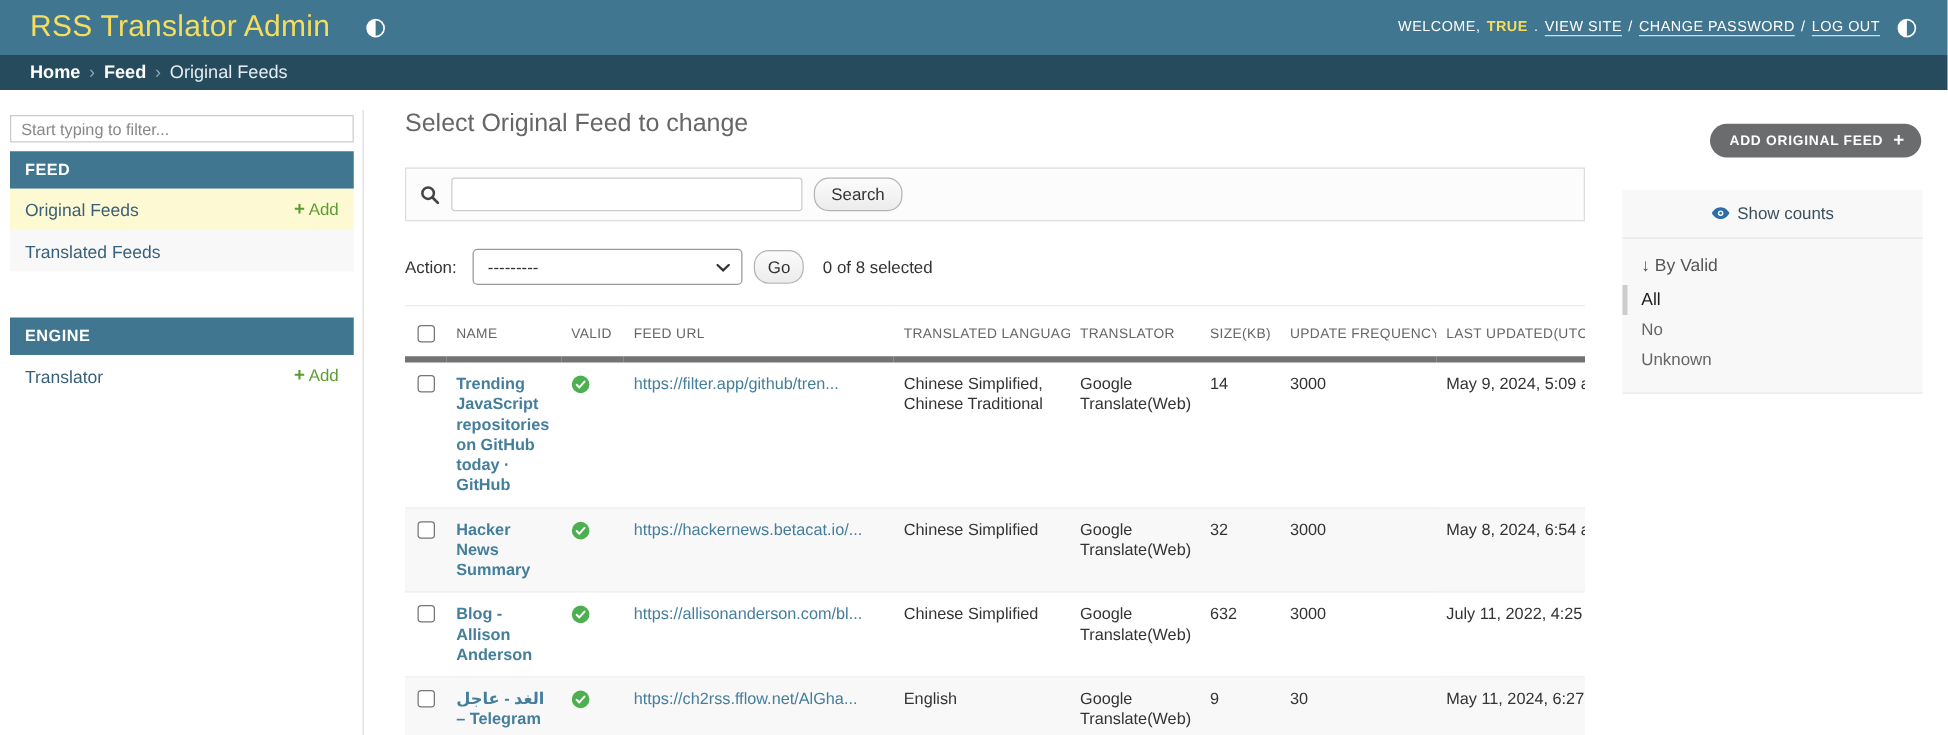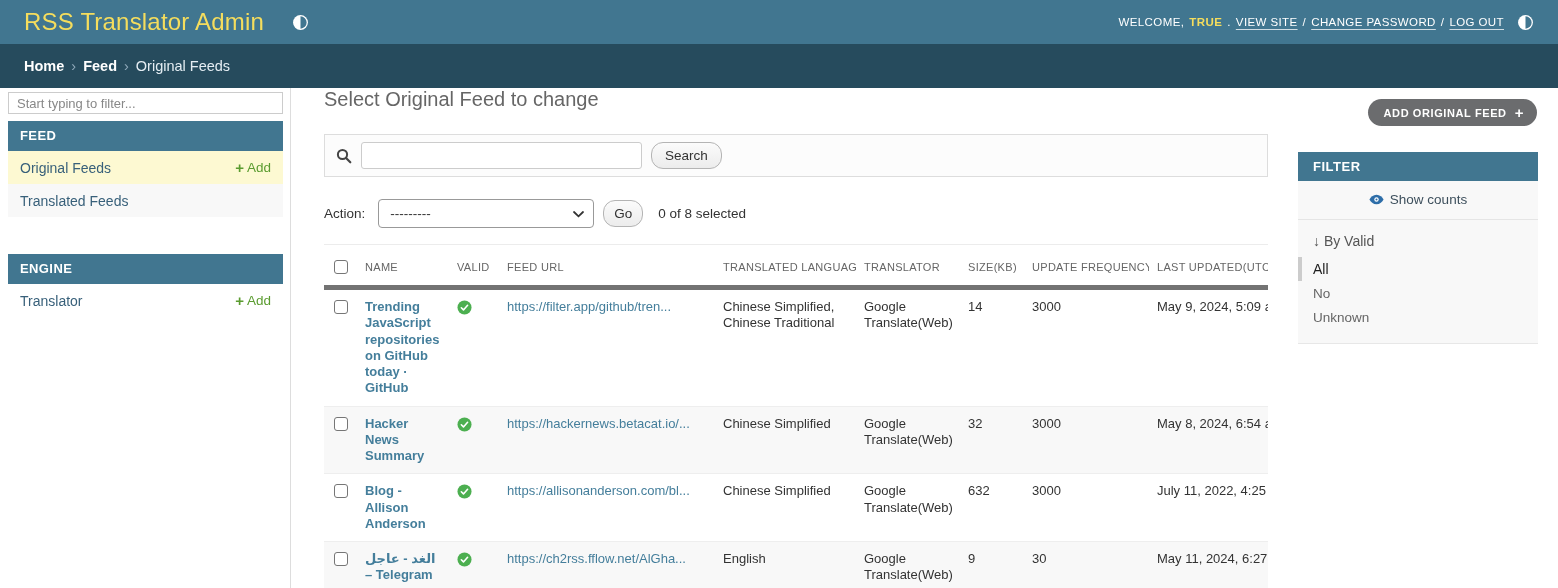--- a/index.html
+++ b/index.html
@@ -13,21 +13,21 @@
     text-decoration:none; letter-spacing:.2px; }
   .theme-toggle { margin-left:28px; display:inline-flex; cursor:pointer; }
   .user-tools { margin-left:auto; color:#fff; font-size:11.5px; letter-spacing:.4px;
     display:flex; align-items:center; gap:5px; white-space:nowrap; }
   .user-tools a { color:#fff; text-decoration:underline;
     text-decoration-color:rgba(255,255,255,.75); text-underline-offset:3px; }
   .username { color:var(--accent-yellow,#f5dd5d); font-weight:700; }
   .user-tools .theme-toggle { margin-left:8px; }
 
   
-  #breadcrumbs { position:absolute; top:44px; left:0; right:0; height:44px;
+  #breadcrumbs { position:absolute; top:44px; left:0; right:0; height:28px;
     background:var(--breadcrumbs-bg,#264b5d); display:flex; align-items:center;
     padding:0 24px; font-size:14.5px; gap:7px; }
   #breadcrumbs a { color:#fff; font-weight:600; text-decoration:none; }
   #breadcrumbs .sep { color:#8fa9ba; }
   #breadcrumbs .current { color:#e4edf3; }
 
   
   #sidebar { position:absolute; top:88px; left:0; bottom:0; width:291px;
     border-right:1px solid #ddd; padding:4px 7px 0 8px; background:#fff; }
   .nav-filter { width:100%; height:22px; border:1px solid #ccc; padding:2px 8px;
@@ -290,21 +290,20 @@
       </tbody>
   </table>
 </div>
 
 <button id="add-btn">
   <span>ADD ORIGINAL FEED</span>
   <span class="plus">+</span>
 </button>
 
 <div id="filter-panel">
-  <div id="filter-title">FILTER</div>
   <div id="filter-body">
     <a href="#" class="show-counts">
       <span style="display:inline-flex;">
         <svg width="15" height="11" viewBox="0 0 16 12">
             <path d="M8 .8C4.4.8 1.6 3.3.3 5.9 1.6 8.6 4.4 11.2 8 11.2s6.4-2.6 7.7-5.3C14.4 3.3 11.6.8 8 .8z" fill="#2d6da8"></path>
             <circle cx="8" cy="6" r="2.4" fill="#fff"></circle>
             <circle cx="8" cy="6" r="1.1" fill="#2d6da8"></circle>
           </svg>
       </span>
       <span>Show counts</span>

